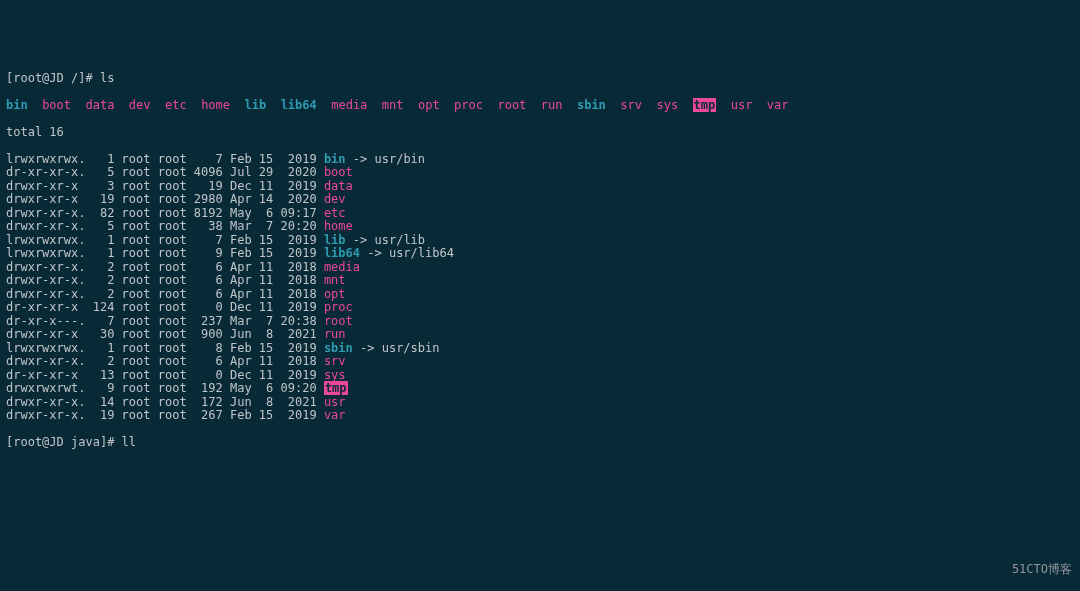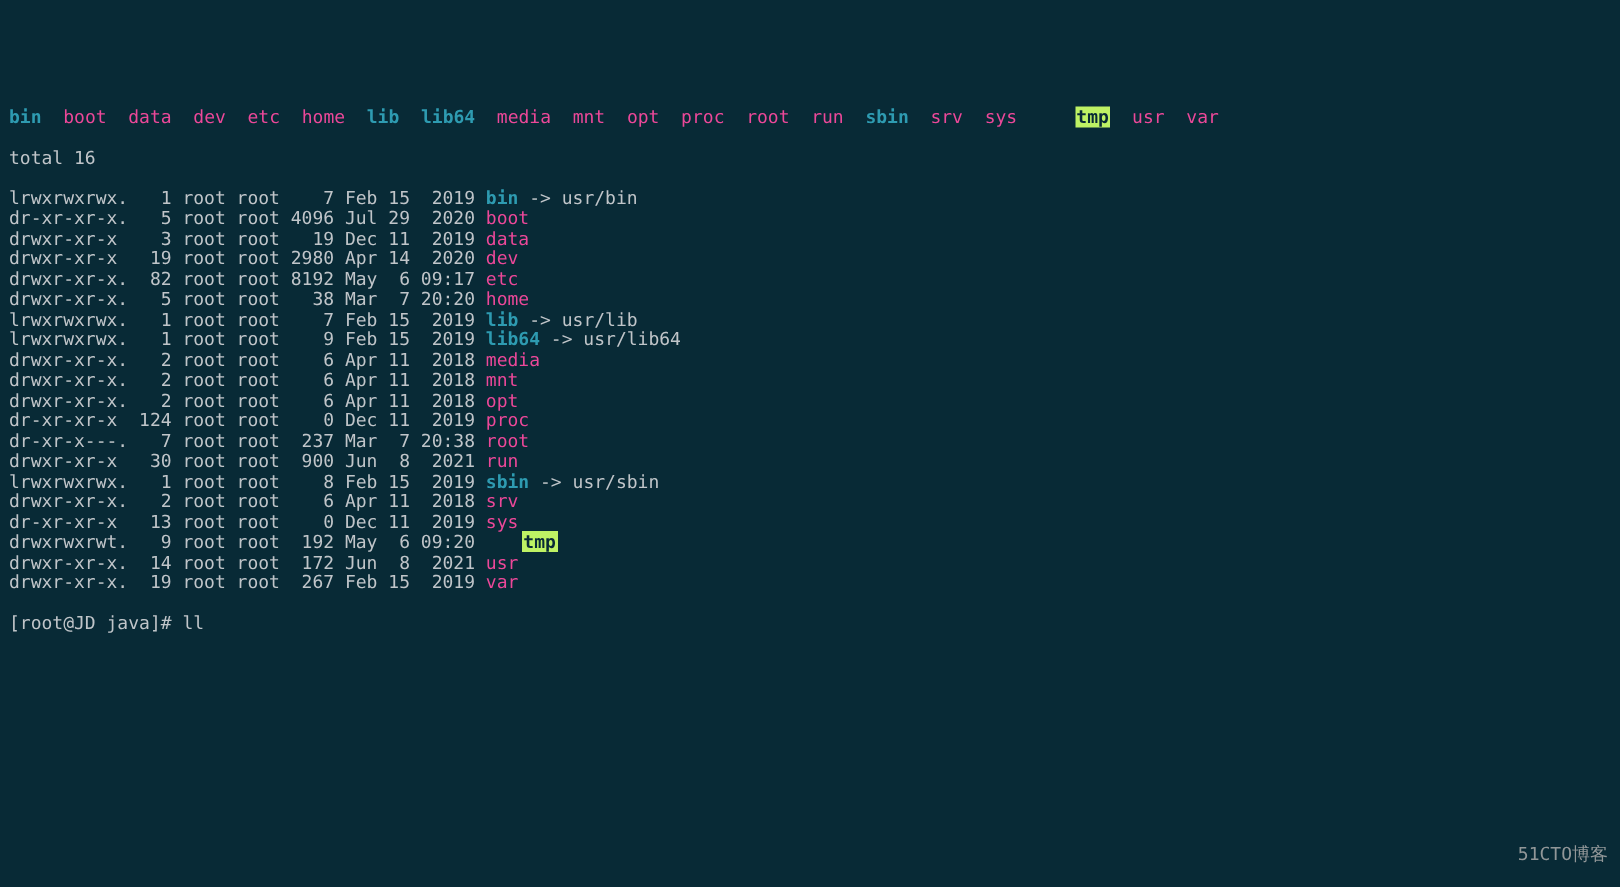--- a/index.html
+++ b/index.html
@@ -14,38 +14,39 @@
     overflow: hidden;
     padding: 4px 6px;
     white-space: pre;
     position: relative;
   }
   .line { white-space: pre; }
   .cyan { color: #2e9bb1; font-weight: bold; }
   .teal { color: #ec4899; }
   .green { color: #76c160; font-weight: bold; }
   .redbold { color: #d35d4c; font-weight: bold; }
-  .hl { background: #bef264; color: #082a36; font-weight: bold; padding: 0 1px; margin-left: 24px; }
+  .hl { background: #ec4899; color: #082a36; font-weight: bold; padding: 0 1px; }
   .dim { color: #c0c5c9; }
   .watermark {
     position: absolute;
     bottom: 15px;
     right: 8px;
     color: #aaa;
     font-size: 12px;
     opacity: 0.85;
     pointer-events: none;
   }
 </style>
 </head>
 <body>
 
 
 
 <div>
+<div class="line"><span>[root@JD /]# </span><span>ls</span></div>
 <div class="line" id="lsroot"><span class="cyan">bin</span>  <span class="teal">boot</span>  <span class="teal">data</span>  <span class="teal">dev</span>  <span class="teal">etc</span>  <span class="teal">home</span>  <span class="cyan">lib</span>  <span class="cyan">lib64</span>  <span class="teal">media</span>  <span class="teal">mnt</span>  <span class="teal">opt</span>  <span class="teal">proc</span>  <span class="teal">root</span>  <span class="teal">run</span>  <span class="cyan">sbin</span>  <span class="teal">srv</span>  <span class="teal">sys</span>  <span class="hl">tmp</span>  <span class="teal">usr</span>  <span class="teal">var</span></div>
 <div class="line">total 16</div>
 <div id="llroot"><div class="line">lrwxrwxrwx.   1 root root    7 Feb 15  2019 <span class="cyan">bin</span><span class="dim"> -&gt; usr/bin</span></div><div class="line">dr-xr-xr-x.   5 root root 4096 Jul 29  2020 <span class="teal">boot</span></div><div class="line">drwxr-xr-x    3 root root   19 Dec 11  2019 <span class="teal">data</span></div><div class="line">drwxr-xr-x   19 root root 2980 Apr 14  2020 <span class="teal">dev</span></div><div class="line">drwxr-xr-x.  82 root root 8192 May  6 09:17 <span class="teal">etc</span></div><div class="line">drwxr-xr-x.   5 root root   38 Mar  7 20:20 <span class="teal">home</span></div><div class="line">lrwxrwxrwx.   1 root root    7 Feb 15  2019 <span class="cyan">lib</span><span class="dim"> -&gt; usr/lib</span></div><div class="line">lrwxrwxrwx.   1 root root    9 Feb 15  2019 <span class="cyan">lib64</span><span class="dim"> -&gt; usr/lib64</span></div><div class="line">drwxr-xr-x.   2 root root    6 Apr 11  2018 <span class="teal">media</span></div><div class="line">drwxr-xr-x.   2 root root    6 Apr 11  2018 <span class="teal">mnt</span></div><div class="line">drwxr-xr-x.   2 root root    6 Apr 11  2018 <span class="teal">opt</span></div><div class="line">dr-xr-xr-x  124 root root    0 Dec 11  2019 <span class="teal">proc</span></div><div class="line">dr-xr-x---.   7 root root  237 Mar  7 20:38 <span class="teal">root</span></div><div class="line">drwxr-xr-x   30 root root  900 Jun  8  2021 <span class="teal">run</span></div><div class="line">lrwxrwxrwx.   1 root root    8 Feb 15  2019 <span class="cyan">sbin</span><span class="dim"> -&gt; usr/sbin</span></div><div class="line">drwxr-xr-x.   2 root root    6 Apr 11  2018 <span class="teal">srv</span></div><div class="line">dr-xr-xr-x   13 root root    0 Dec 11  2019 <span class="teal">sys</span></div><div class="line">drwxrwxrwt.   9 root root  192 May  6 09:20 <span class="hl">tmp</span></div><div class="line">drwxr-xr-x.  14 root root  172 Jun  8  2021 <span class="teal">usr</span></div><div class="line">drwxr-xr-x.  19 root root  267 Feb 15  2019 <span class="teal">var</span></div></div>
 <div class="line"><span>[root@JD java]# </span><span>ll</span></div>
 
 
 
 
 
 

